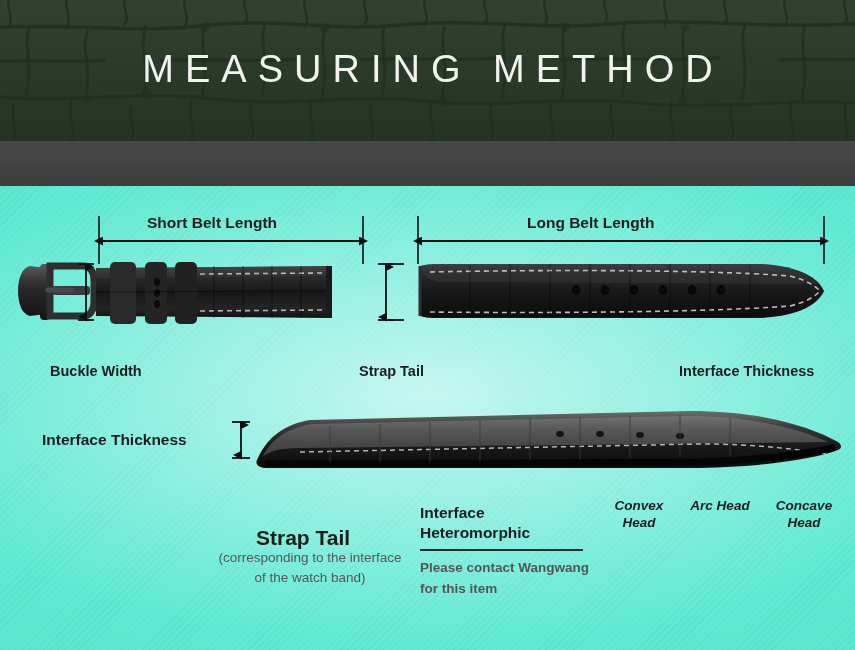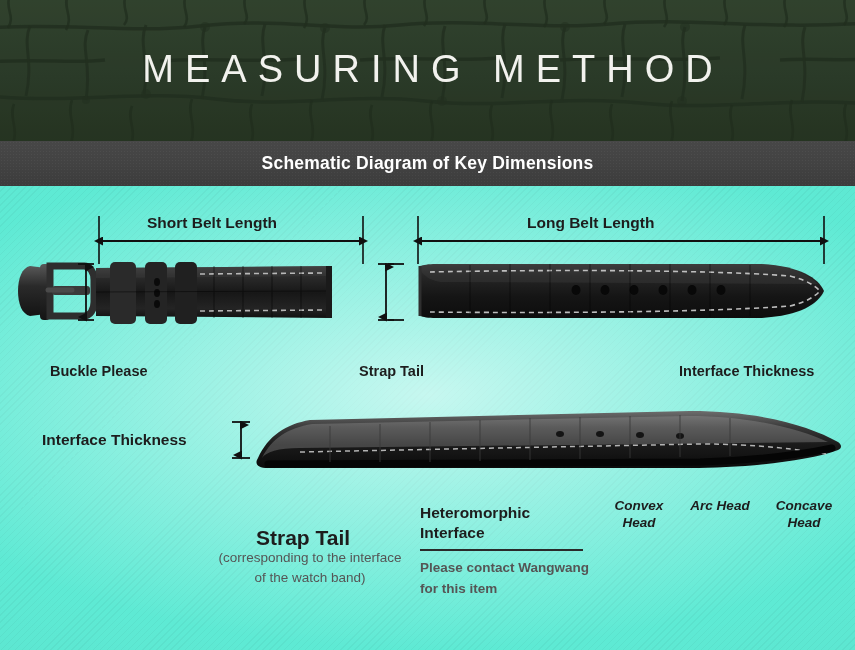--- a/index.html
+++ b/index.html
@@ -143,21 +143,20 @@
         <circle cx="682" cy="101" r="5"></circle>
           <circle cx="86" cy="100" r="4"></circle>
       </g>
       <rect x="0" y="0" width="855" height="141" fill="#2b3a28" opacity="0.22"></rect>
     </svg>
     <div class="header-title">MEASURING METHOD</div>
   </div>
 
   <div class="banner">
     <div class="banner-dots"></div>
-    <div class="banner-title">Schematic Diagram of Key Dimensions</div>
   </div>
 
   <div class="body">
 
     <svg class="layer" viewBox="0 0 855 464">
       <defs>
         <linearGradient id="leather" x1="0" y1="0" x2="0" y2="1">
           <stop offset="0%" stop-color="#4a4a4a"></stop>
           <stop offset="18%" stop-color="#2c2c2c"></stop>
           <stop offset="52%" stop-color="#171717"></stop>
@@ -390,37 +389,37 @@
 
       <g stroke="#101010" stroke-width="2">
         <path d="M197,530 L197,588" marker-start="url(#arU)" marker-end="url(#arD)"></path>
       </g>
     </svg>
 
     <div class="lbl lbl-15" style="left:147px;top:28px;">Short Belt Length</div>
 
     <div class="lbl lbl-15" style="left:527px;top:28px;">Long Belt Length</div>
 
-    <div class="lbl lbl-14" style="left:50px;top:177px;">Buckle Please</div>
+    <div class="lbl lbl-14" style="left:50px;top:177px;">Buckle Width</div>
 
     <div class="lbl lbl-14" style="left:359px;top:177px;">Strap Tail</div>
 
     <div class="lbl lbl-14" style="left:679px;top:177px;">Interface Thickness</div>
 
     <div class="lbl lbl-15" style="left:42px;top:245px;">Interface Thickness</div>
 
     <div class="lbl" style="left:256px;top:340px;font-size:21px;">Strap Tail</div>
     <div class="strap-sub" style="left:205px;top:362px;width:210px;">
       <div>(corresponding to the interface</div>
       <div>of the watch band)</div>
     </div>
 
     <div class="ht-title" style="left:420px;top:317px;width:170px;">
+      <div>Interface</div>
       <div>Heteromorphic</div>
-      <div>Interface</div>
     </div>
     <div class="ht-rule" style="left:420px;top:363px;width:163px;"></div>
     <div class="para" style="left:420px;top:372px;width:175px;font-weight:bold;">
       <div>Please contact Wangwang</div>
       <div>for this item</div>
     </div>
 
     <div class="head-lbl" style="left:595px;top:312px;width:88px;">
       <div>Convex</div>
       <div>Head</div>

